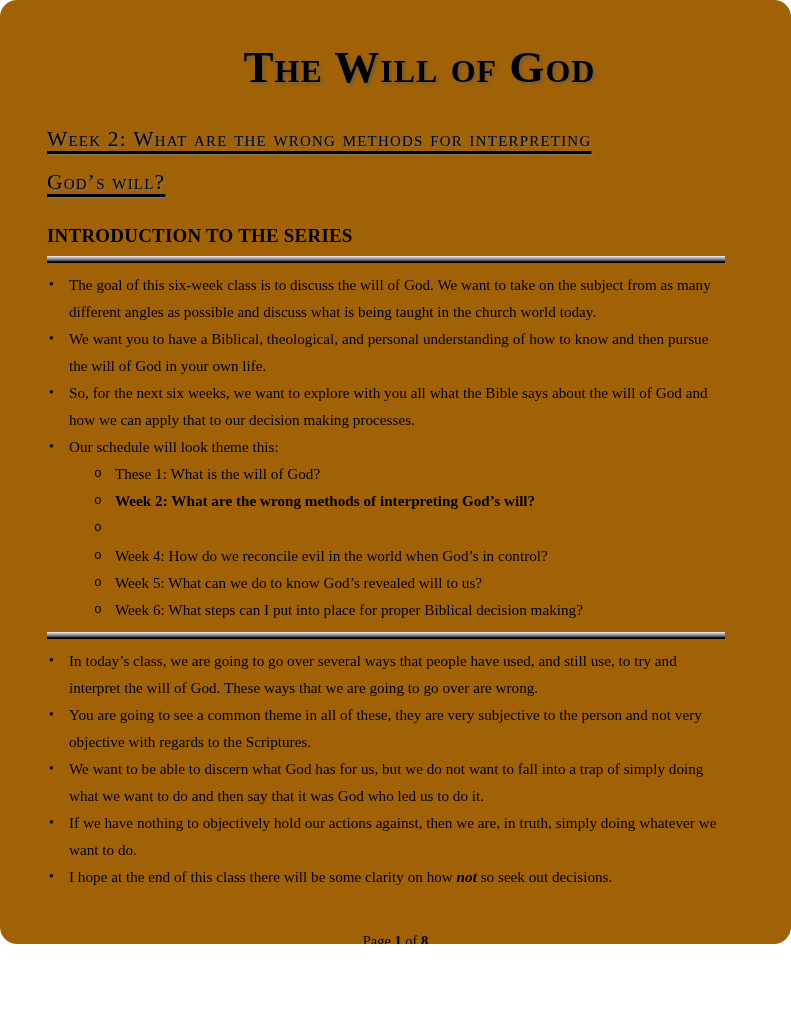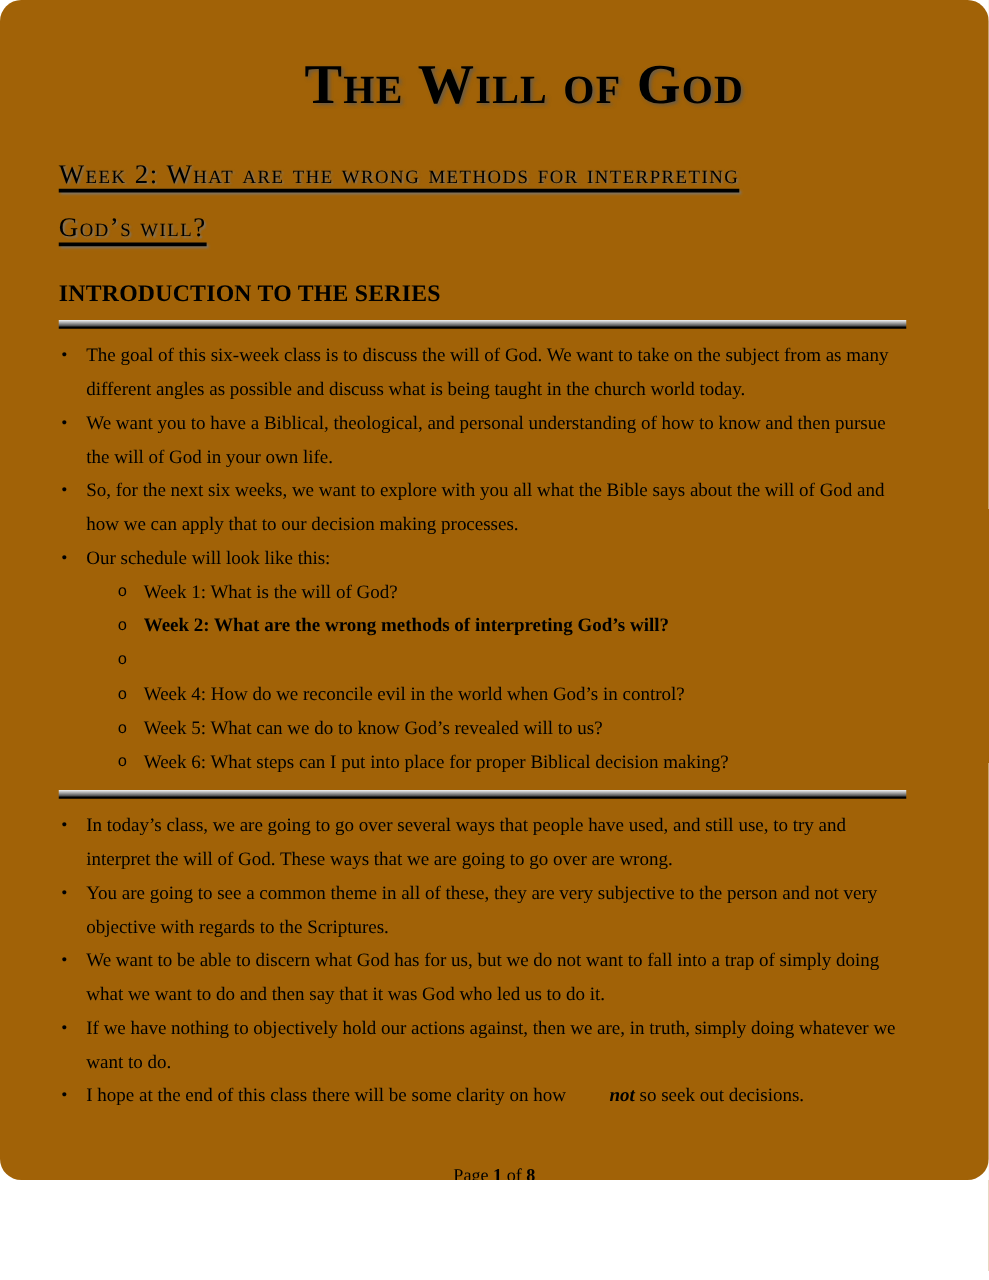--- a/index.html
+++ b/index.html
@@ -81,21 +81,21 @@
   ul.schedule-list > li {
     display: flex;
     align-items: flex-start;
   }
   .circle-marker {
     flex: 0 0 21px;
     font-family: "Liberation Mono", "DejaVu Sans Mono", monospace;
     font-size: 13px;
   }
   li.bold-item .li-text { font-weight: bold; }
-  .emph { font-weight: bold; font-style: italic; margin-left: 31px; }
+  .emph { font-weight: bold; font-style: italic; }
   .page-footer {
     position: absolute;
     left: 0;
     top: 933px;
     width: 791px;
     text-align: center;
     font-size: 14.5px;
   }
   .page-footer b { font-weight: bold; }
 </style>
@@ -125,28 +125,28 @@
         <span class="li-text">We want you to have a Biblical, theological, and personal understanding of how to know and then pursue
 the will of God in your own life.</span>
       </li>
       <li>
         <span class="bullet-marker">•</span>
         <span class="li-text">So, for the next six weeks, we want to explore with you all what the Bible says about the will of God and
 how we can apply that to our decision making processes.</span>
       </li>
       <li>
         <span class="bullet-marker">•</span>
-        <span class="li-text">Our schedule will look like this:</span>
+        <span class="li-text">Our schedule will look theme this:</span>
       </li>
     </ul>
 
     <ul class="schedule-list">
       <li>
         <span class="circle-marker">o</span>
-        <span class="li-text">Week 1: What is the will of God?</span>
+        <span class="li-text">These 1: What is the will of God?</span>
       </li>
       <li class="bold-item">
         <span class="circle-marker">o</span>
         <span class="li-text">Week 2: What are the wrong methods of interpreting God’s will?</span>
       </li>
       <li>
         <span class="circle-marker">o</span>
       </li>
       <li>
         <span class="circle-marker">o</span>

